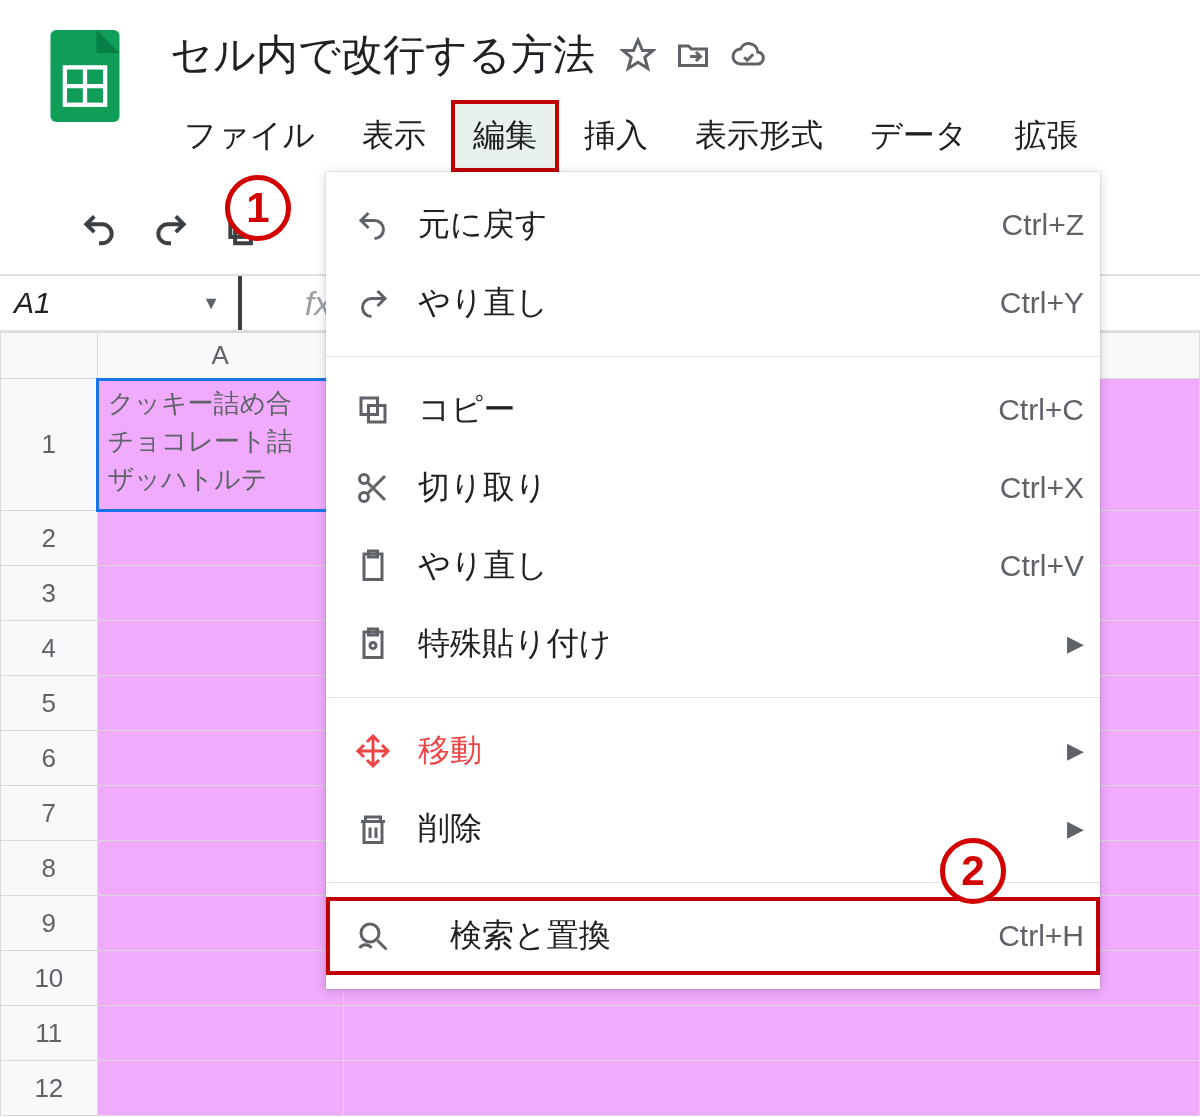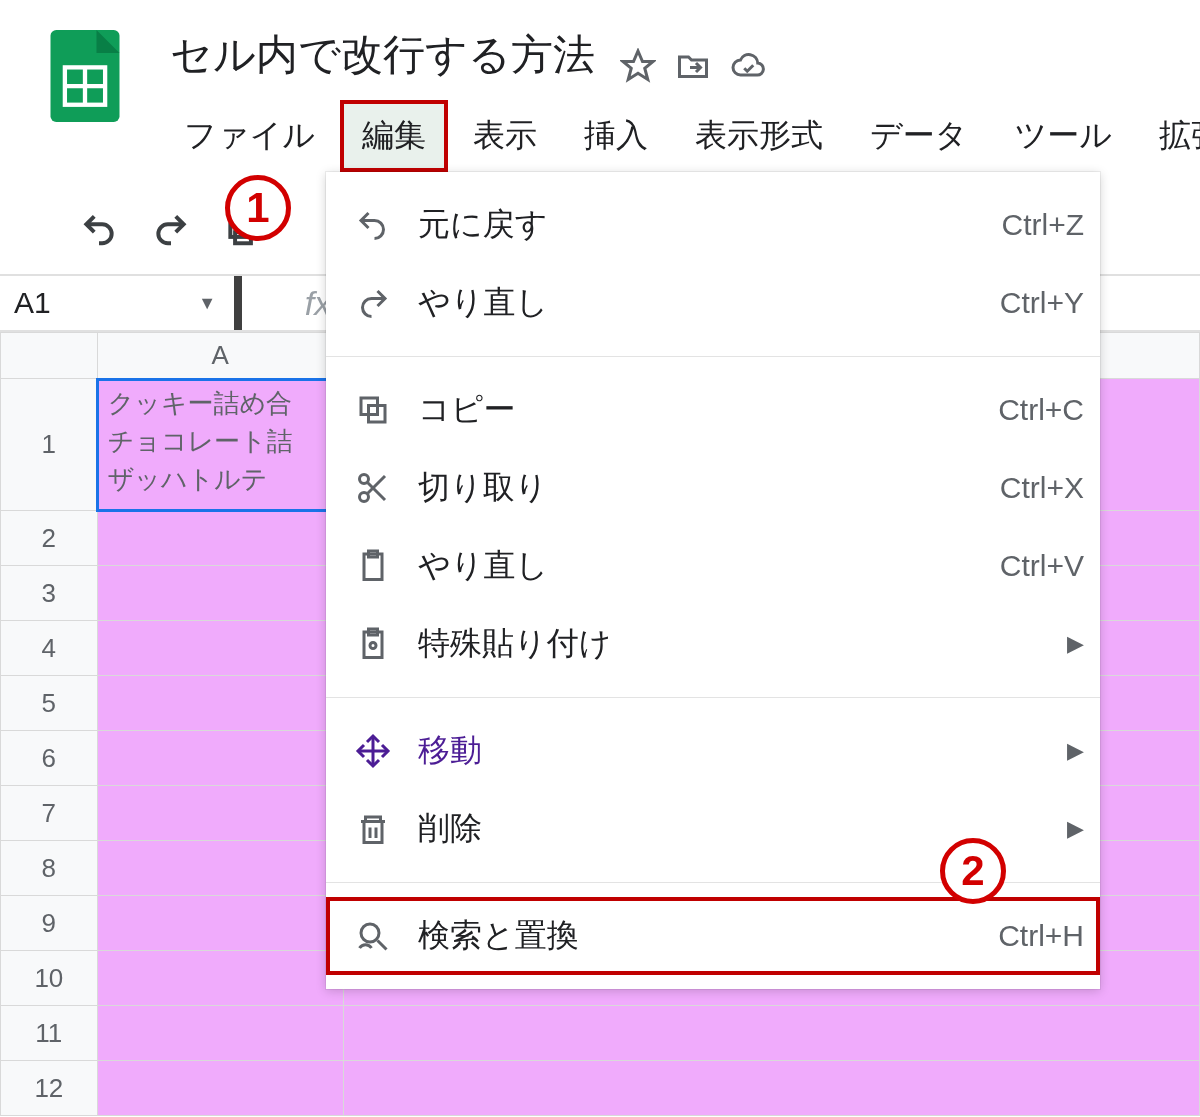--- a/index.html
+++ b/index.html
@@ -20,21 +20,21 @@
     padding: 26px 0 0 46px;
   }
   .logo {
     width: 78px; height: 100px;
     display: flex; align-items: center; justify-content: center;
     margin-right: 40px;
   }
   .logo svg { width: 72px; height: 92px; }
 
   .title-block { flex: 1; min-width: 0; }
-  .title-row { display: flex; align-items: flex-end; gap: 19px; }
+  .title-row { display: flex; align-items: center; gap: 19px; }
   .doc-title {
     font-size: 42px;
     line-height: 1.2;
     color: #202124;
     white-space: nowrap;
     padding: 4px 6px;
   }
   .title-icon {
     width: 36px; height: 36px;
     display: inline-flex; align-items: center; justify-content: center;
@@ -81,22 +81,23 @@
     display: flex; align-items: center;
     border-top: 2px solid #e0e0e0;
     border-bottom: 2px solid #e0e0e0;
     height: 58px;
   }
   .name-box {
     width: 242px;
     display: flex; align-items: center; justify-content: space-between;
     padding: 0 18px 0 14px;
     font-size: 30px;
-    border-right: 8px solid #404040;
+    border-right: 4px solid #404040;
     height: 100%;
+    font-style: italic;
   }
   .name-box .caret { color: #5f6368; font-size: 18px; }
   .fx-label {
     width: 80px;
     font-style: italic;
     color: #9aa0a6;
     font-size: 34px;
     display: flex; align-items: center; justify-content: center;
     height: 100%;
     margin-left: 36px;
@@ -159,28 +160,29 @@
     width: 46px; height: 46px;
     display: inline-flex; align-items: center; justify-content: center;
     color: #5f6368;
     margin-right: 22px;
     flex: 0 0 46px;
   }
   .dd-item .dd-icon svg { width: 36px; height: 36px; }
   .dd-item .dd-label { flex: 1; color: #202124; }
   .dd-item .dd-shortcut { color: #5f6368; font-size: 30px; }
   .dd-item .dd-sub { color: #5f6368; font-size: 22px; }
-  .dd-item.disabled .dd-label, .dd-item.disabled .dd-icon { color: #4c1d95; }
+  .dd-item.disabled .dd-label, .dd-item.disabled .dd-icon { color: #ef4444; }
   .dd-sep {
     height: 1px; background: #e3e3e3;
     margin: 14px 0;
   }
   .dd-item.highlighted {
     outline: 4px solid #c00000;
     outline-offset: -4px;
+    gap: 32px;
   }
 
   
   .anno-circle {
     position: absolute;
     width: 66px; height: 66px;
     border: 5px solid #d20000;
     border-radius: 50%;
     color: #d20000;
     font-weight: bold;
@@ -223,26 +225,25 @@
       <span class="title-icon">
         <svg viewBox="0 0 24 24" fill="none" stroke="currentColor" stroke-width="2">
             <path d="M7 18a5 5 0 0 1 0-10 6 6 0 0 1 11.5 2A4 4 0 0 1 18 18H7z"></path>
             <path d="M9.5 13.5l2 2 4-4"></path>
           </svg>
       </span>
     </div>
 
     <div class="menubar">
       <div class="menu-item">ファイル</div>
+      <div class="menu-item">表示</div>
       <div class="menu-item highlighted">編集</div>
-      <div class="menu-item">表示</div>
       <div class="menu-item">挿入</div>
       <div class="menu-item">表示形式</div>
       <div class="menu-item">データ</div>
-      <div class="menu-item">ツール</div>
       <div class="menu-item">拡張</div>
     </div>
   </div>
 </div>
 
 <div class="toolbar">
   <span class="tool-btn">
     <svg viewBox="0 0 24 24" fill="none" stroke="currentColor" stroke-width="2.5">
         <path d="M9 14l-5-5 5-5"></path>
         <path d="M4 9h10a6 6 0 0 1 0 12h-2"></path>

